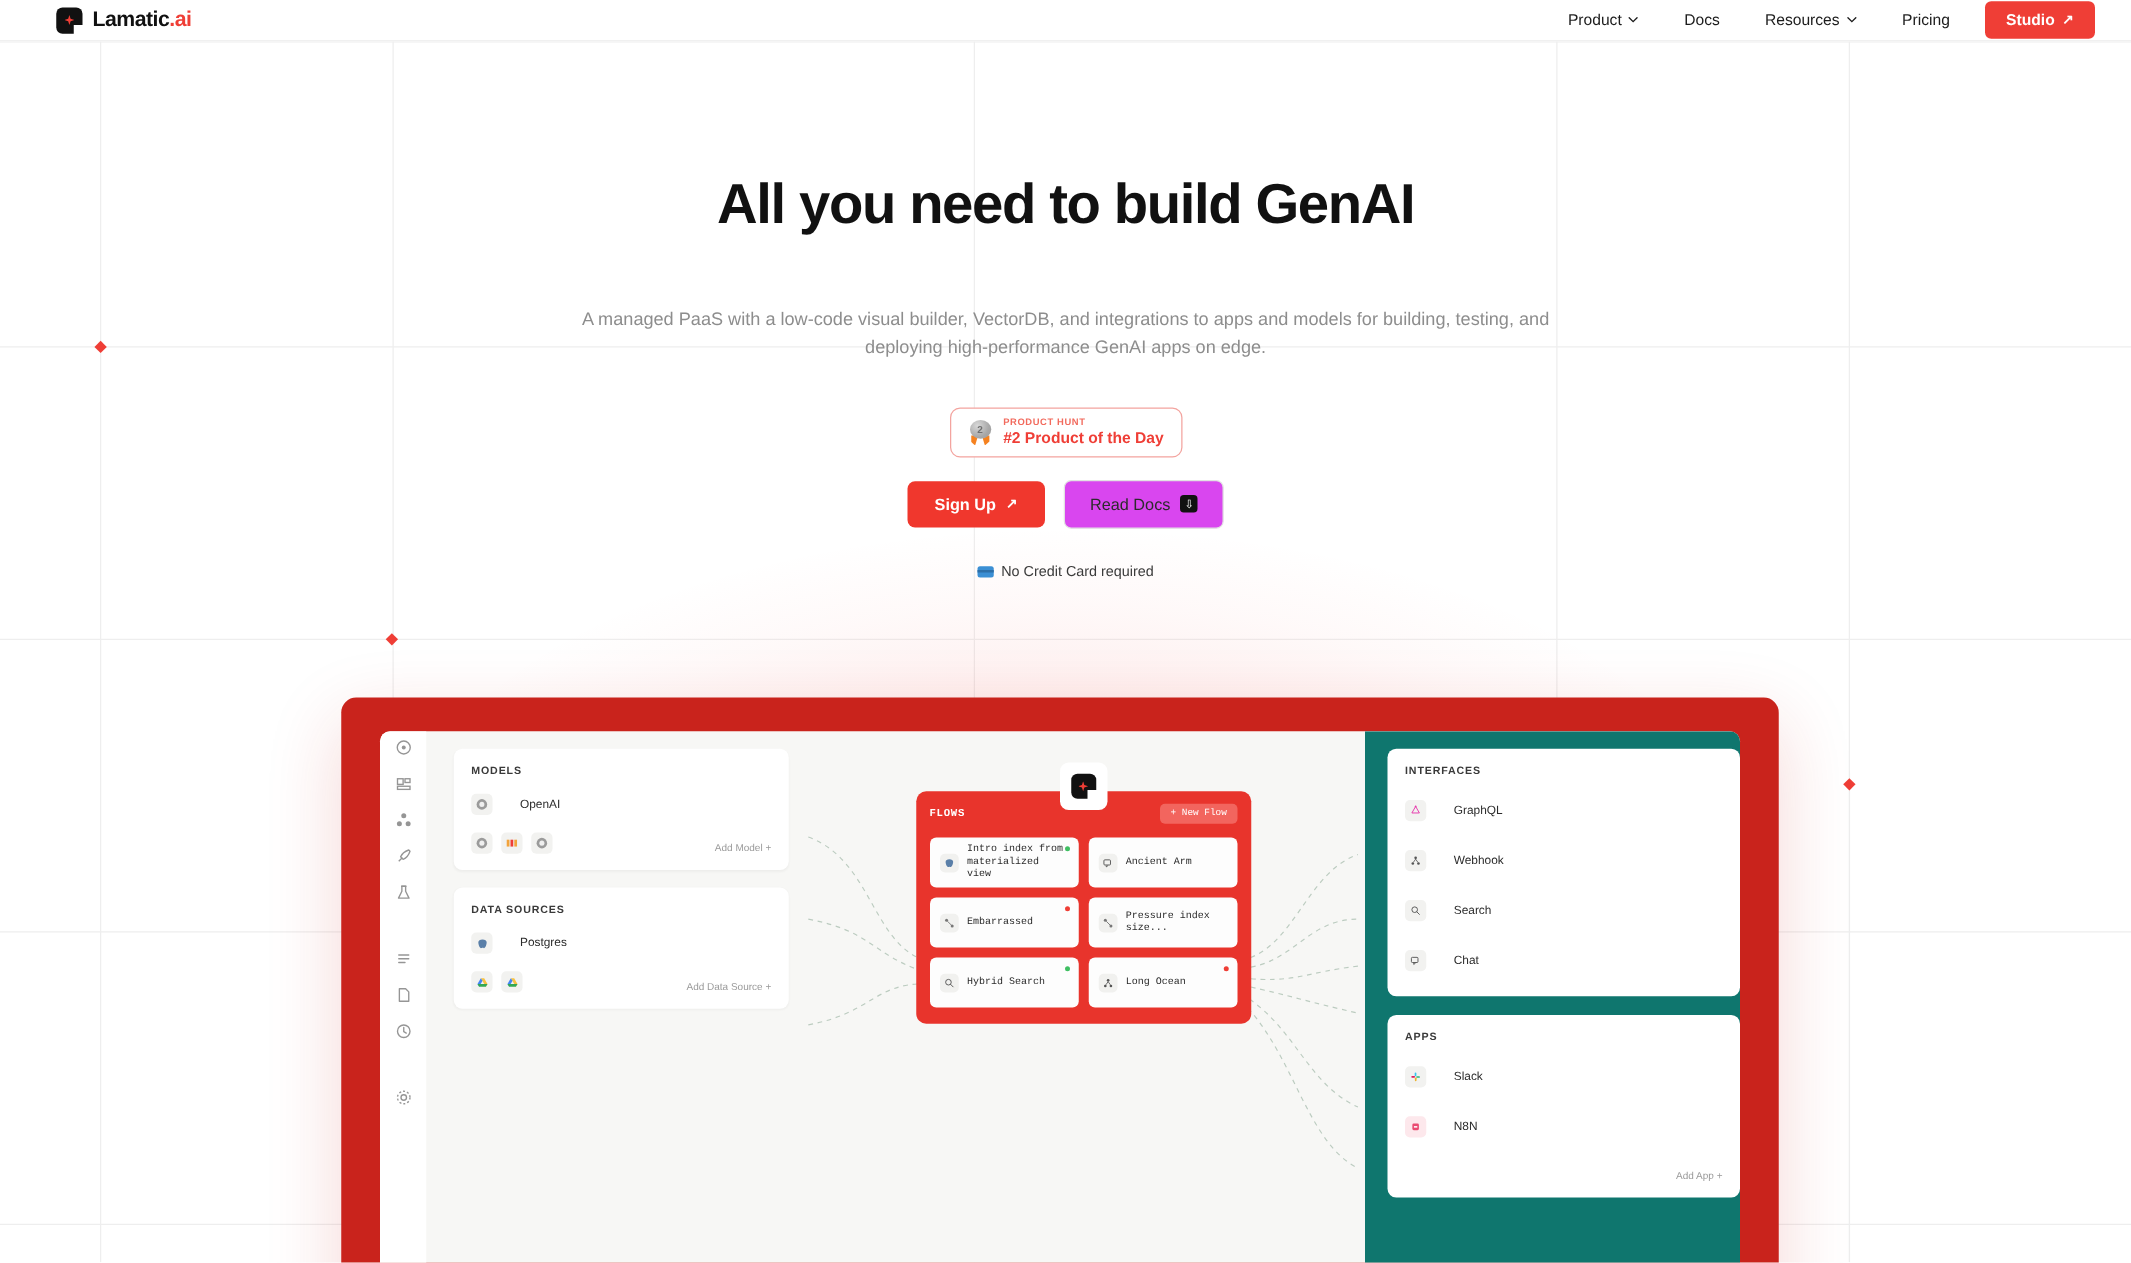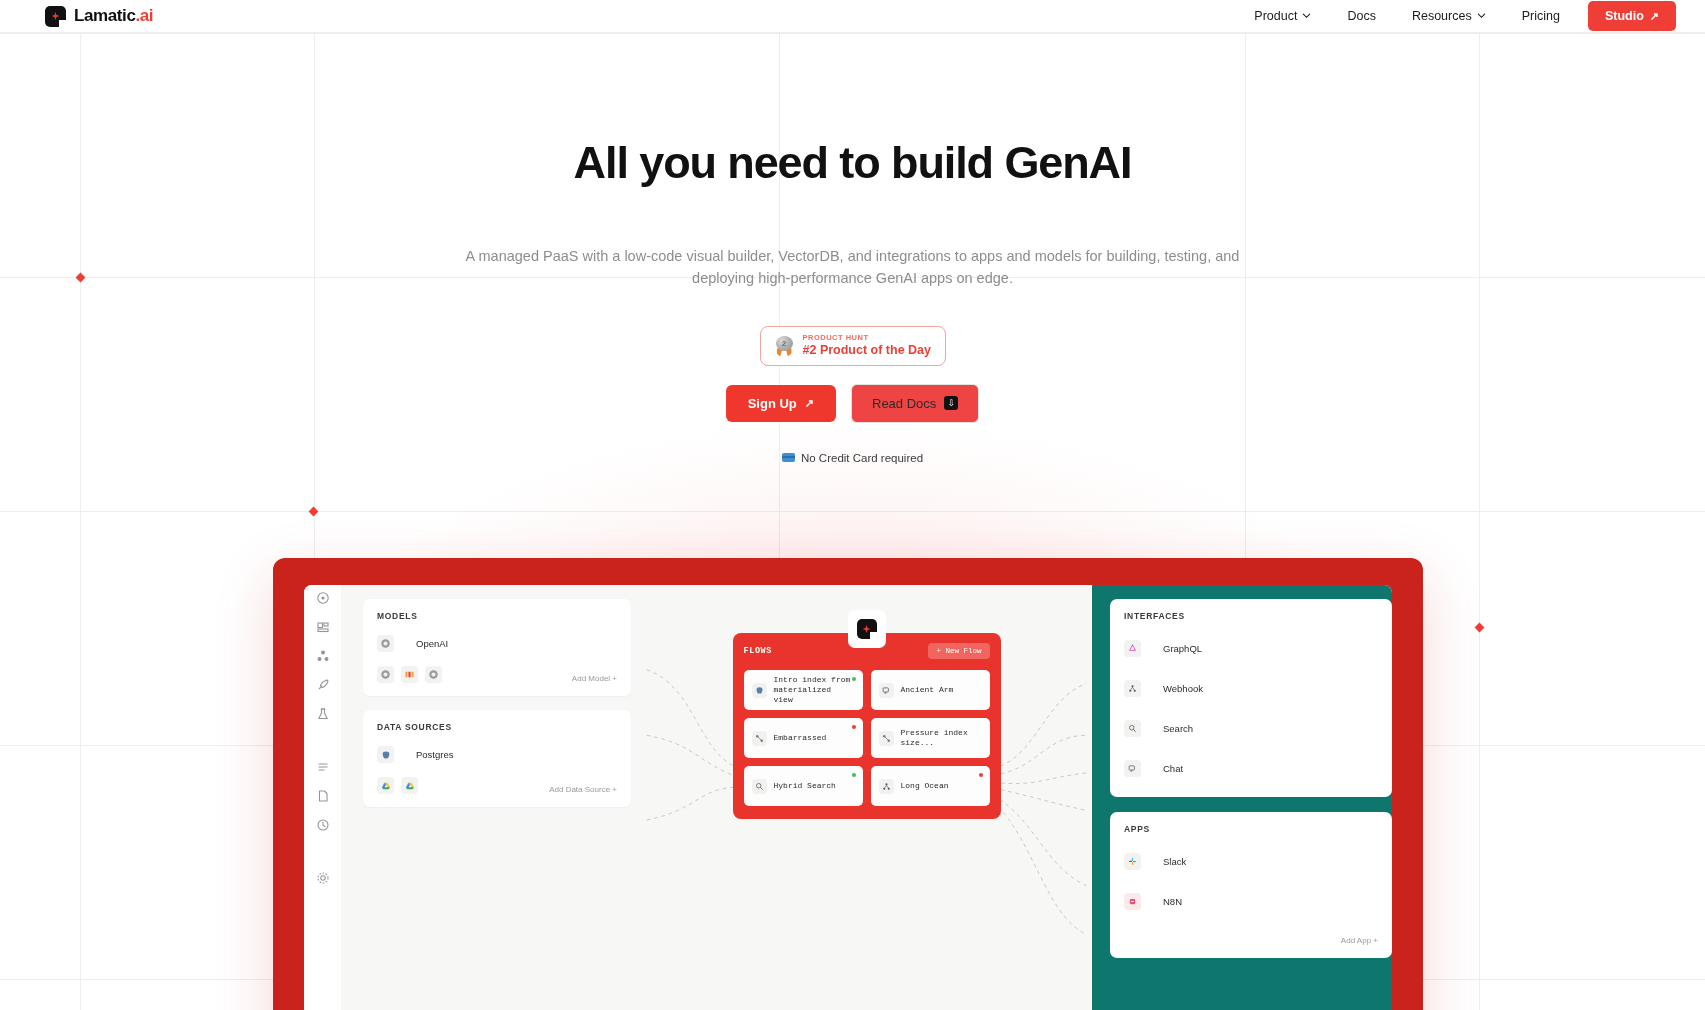--- a/index.html
+++ b/index.html
@@ -89,21 +89,21 @@
   .ph-texts { text-align:left; line-height:1.1; }
   .ph-kicker { font-size:7.5px; font-weight:700; letter-spacing:0.5px; color:#f26b5e; }
   .ph-title { font-size:12.5px; font-weight:700; color:#ef3e36; margin-top:2px; }
 
   .cta-row { margin-top:18px; display:flex; justify-content:center; align-items:center; gap:15px; }
   .btn-signup {
     background:#f0372d; color:#fff; font-size:13px; font-weight:700;
     padding:11px 22px; border-radius:6px; display:flex; align-items:center; gap:8px; cursor:pointer;
   }
   .btn-docs {
-    background:#ef4444; color:#2b2b2b; font-size:13px; font-weight:500;
+    background:#d946ef; color:#2b2b2b; font-size:13px; font-weight:500;
     padding:11px 20px; border-radius:6px; border:1px solid #e2e2e2;
     display:flex; align-items:center; gap:8px; cursor:pointer;
   }
   .dl-chip {
     width:14px; height:14px; background:#111; border-radius:3px; color:#fff;
     font-size:9px; display:flex; align-items:center; justify-content:center;
   }
   .nocc { margin-top:29px; font-size:11.5px; color:#3b3b3b; display:flex; align-items:center; justify-content:center; gap:6px; }
   .card-emoji { width:13px; height:9px; border-radius:2px; background:#3b8fd4; position:relative; }
   .card-emoji:after{ content:""; position:absolute; left:0; top:3px; width:13px; height:2px; background:#2d6fa8; }

